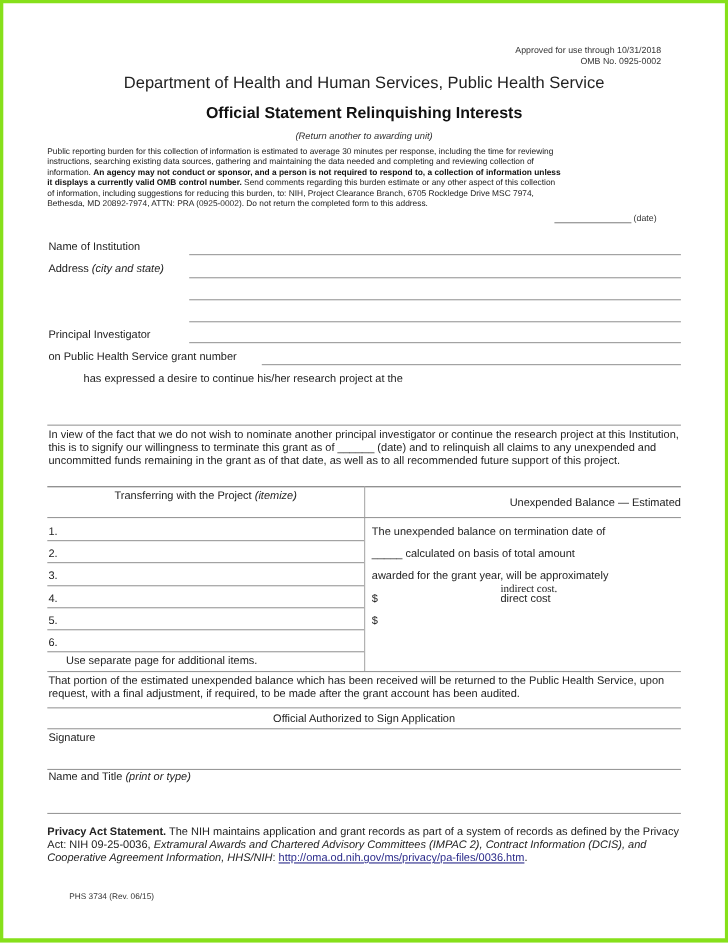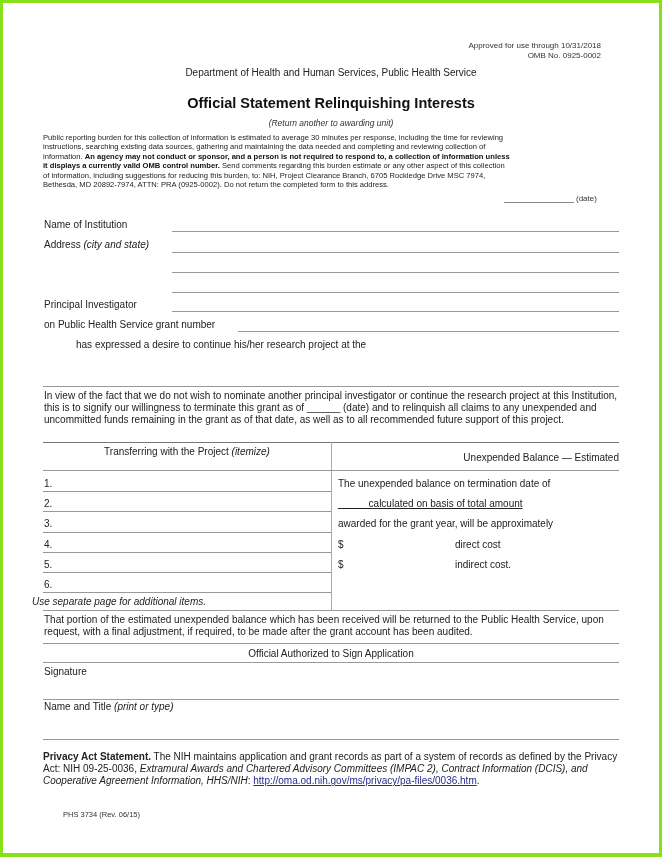--- a/index.html
+++ b/index.html
@@ -15,21 +15,21 @@
     border-bottom-width: 4px;
     pointer-events: none;
   }
   .abs { position: absolute; }
   .approval {
     right: 61px; top: 41px; text-align: right;
     font-size: 8px; line-height: 10px; color: #333;
   }
   .dept {
     left: 0; width: 662px; top: 67px; text-align: center;
-    font-size: 10px; color: #222;
+    font-size: 15px; color: #222;
   }
   .title {
     left: 0; width: 662px; top: 79px; text-align: center;
     font-size: 14.5px; font-weight: bold; line-height: 17px; color: #111; margin-top: 16px;
   }
   .return-note {
     left: 0; width: 662px; top: 118px; text-align: center;
     font-size: 8.5px; font-style: italic; color: #333;
   }
   .burden {
@@ -111,29 +111,29 @@
 <div class="cell-text" style="left:44px; top:498px;">2.</div>
 <div class="hr" style="left:43px; width:288px; top:511px;"></div>
 <div class="cell-text" style="left:44px; top:518px;">3.</div>
 <div class="hr" style="left:43px; width:288px; top:532px;"></div>
 <div class="cell-text" style="left:44px; top:539px;">4.</div>
 <div class="hr" style="left:43px; width:288px; top:552px;"></div>
 <div class="cell-text" style="left:44px; top:559px;">5.</div>
 <div class="hr" style="left:43px; width:288px; top:572px;"></div>
 <div class="cell-text" style="left:44px; top:579px;">6.</div>
 <div class="hr" style="left:43px; width:288px; top:592px;"></div>
-<div class="cell-text" style="left:32px; top:596px; font-style:italic;">Use separate page for additional items.</div>
+<div class="cell-text" style="left:60px; top:596px; ">Use separate page for additional items.</div>
 
 <div class="cell-text" style="left:338px; top:478px;">The unexpended balance on termination date of</div>
-<div class="cell-text" style="left:338px; top:498px;text-decoration:underline;">_____ calculated on basis of total amount</div>
+<div class="cell-text" style="left:338px; top:498px;">_____ calculated on basis of total amount</div>
 <div class="cell-text" style="left:338px; top:518px;">awarded for the grant year, will be approximately</div>
 <div class="cell-text" style="left:338px; top:539px;">$</div>
 <div class="cell-text" style="left:455px; top:539px;">direct cost</div>
 <div class="cell-text" style="left:338px; top:559px;">$</div>
-<div class="cell-text" style="left:455px; top:559px;">indirect cost.</div>
+<div class="cell-text" style="left:455px; top:530px;font-family:Liberation Serif, serif;">indirect cost.</div>
 
 <div class="hr" style="left:43px; width:576px; top:610px;"></div>
 
 <div class="para" style="left:44px; top:614px; width:578px;">That portion of the estimated unexpended balance which has been received will be returned to the Public Health Service, upon request, with a final adjustment, if required, to be made after the grant account has been audited.</div>
 <div class="hr" style="left:43px; width:576px; top:643px;"></div>
 
 <div class="cell-text" style="left:43px; width:576px; top:648px; text-align:center;">Official Authorized to Sign Application</div>
 <div class="hr" style="left:43px; width:576px; top:662px;"></div>
 <div class="lbl" style="left:44px; top:666px;">Signature</div>
 <div class="hr" style="left:43px; width:576px; top:699px;"></div>

